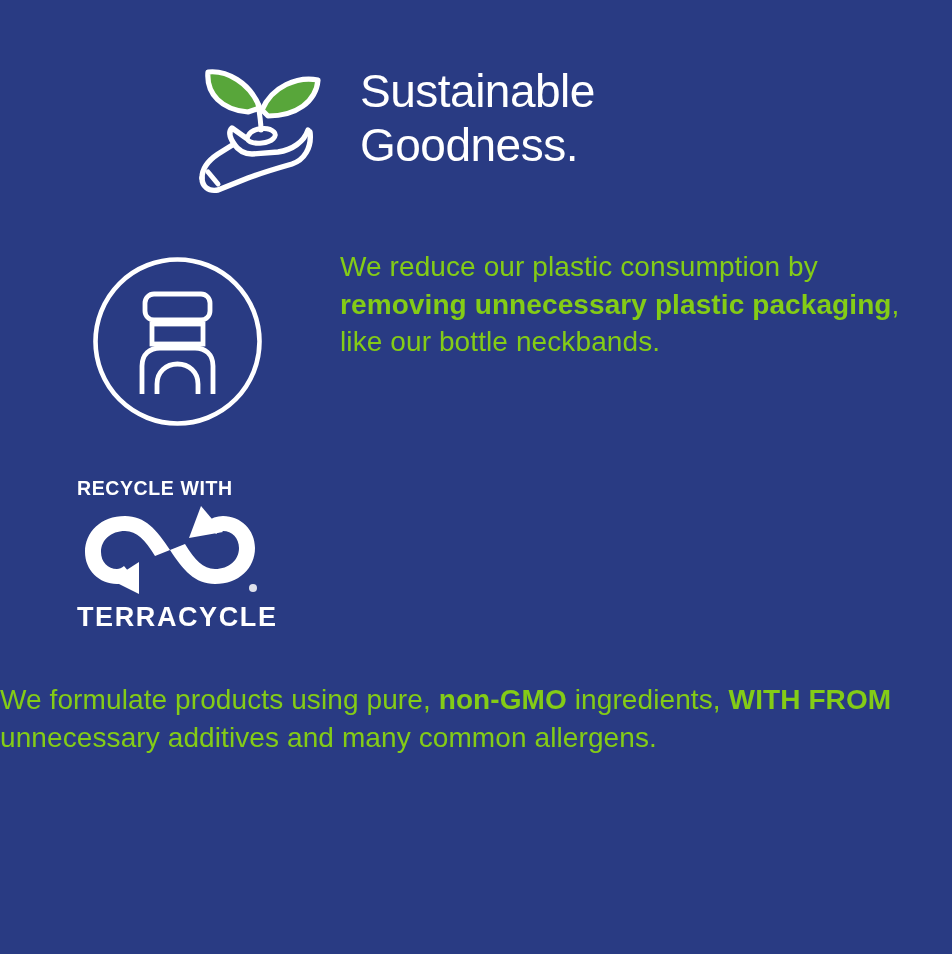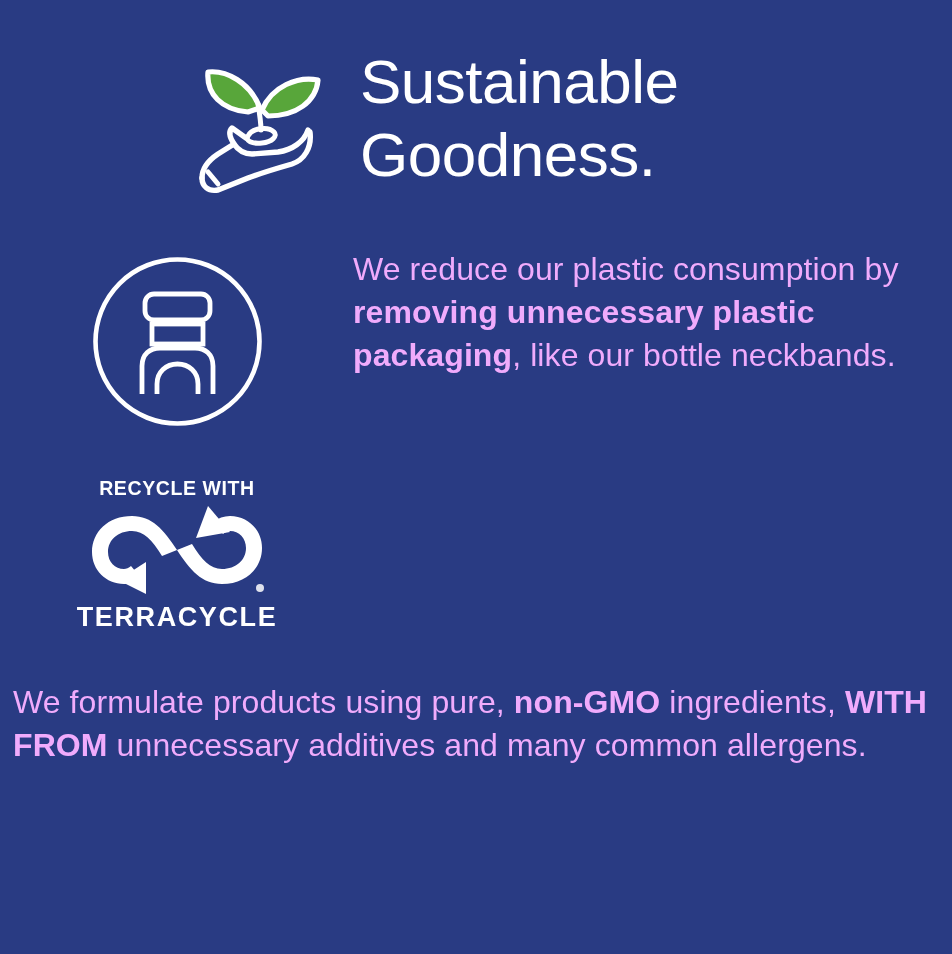--- a/index.html
+++ b/index.html
@@ -27,21 +27,21 @@
   }
 
   .sprout-icon {
     width: 150px;
     height: 150px;
     flex: 0 0 150px;
     margin-top: 6px;
   }
 
   .header-title {
-    font-size: 62px;
+    font-size: 46px;
     line-height: 1.18;
     font-weight: 400;
     letter-spacing: -0.5px;
     white-space: pre-line;
     color: #ffffff;
   }
 
   
   .rows {
     margin-top: 52px;
@@ -66,46 +66,45 @@
     align-items: flex-start;
     padding-left: 14px;
   }
 
   .text-cell {
     flex: 1 1 auto;
     padding-right: 14px;
   }
 
   .body-text {
-    font-size: 32px;
+    font-size: 28px;
     line-height: 1.34;
     font-weight: 400;
-    color: #f0abfc;
+    color: #84cc16;
     letter-spacing: 0.1px;
-    margin-left: 13px;
   }
 
   .body-text b { font-weight: 700; }
 
   .body-text sup {
     font-size: 0.55em;
     vertical-align: super;
     line-height: 0;
     font-weight: 400;
   }
 
   
   .bottle-icon { width: 175px; height: 175px; margin-top: 6px; }
 
   
   .terracycle {
     width: 200px;
     display: flex;
     flex-direction: column;
-    align-items: center;
+    align-items: flex-start;
     margin-top: 6px;
   }
 
   .tc-top {
     font-size: 19.5px;
     font-weight: 700;
     letter-spacing: 0.6px;
     color: #ffffff;
     margin-bottom: 4px;
     white-space: nowrap;

